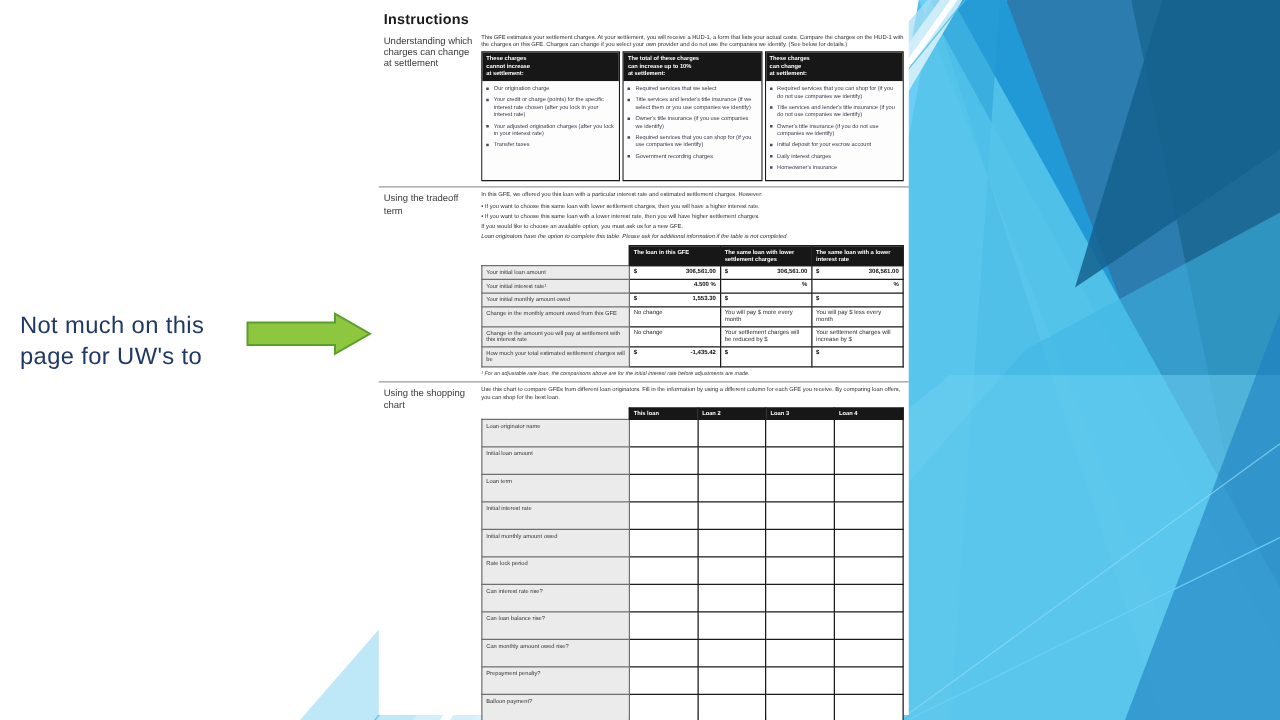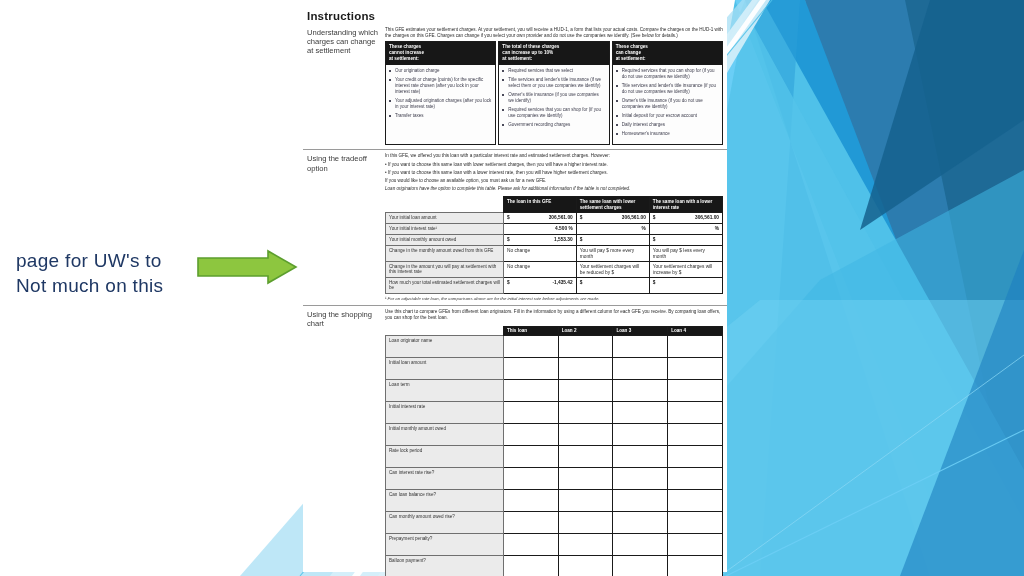--- a/index.html
+++ b/index.html
@@ -82,22 +82,22 @@
     <polygon points="760,0 766,0 360,576 352,576" fill="#ffffff" opacity="0.95"></polygon>
     <polygon points="930,0 1024,0 1024,120 860,230" fill="#15628E" opacity="0.85"></polygon>
     <polygon points="1024,250 1024,576 900,576" fill="#1C7FBF" opacity="0.6"></polygon>
     <line x1="772" y1="0" x2="300" y2="576" stroke="#4FC1E9" stroke-width="1.1" opacity="0.85"></line>
     <line x1="1024" y1="430" x2="726" y2="576" stroke="#6DCFF6" stroke-width="1.1" opacity="0.9"></line>
     <line x1="1024" y1="355" x2="720" y2="576" stroke="#8AD8F5" stroke-width="0.9" opacity="0.8"></line>
   </g>
 </svg>
 
 <div id="annotation">
+  <div>Not much on this</div>
   <div>page for UW's to</div>
-  <div>Not much on this</div>
 </div>
 
 <svg id="arrow" viewBox="0 0 102 36">
   <polygon points="2,9 72,9 72,2 100,18 72,34 72,27 2,27" fill="#8DC63F" stroke="#5C9E2E" stroke-width="1.6" stroke-linejoin="miter"></polygon>
 </svg>
 
 <div id="doc">
 
   <div class="doc-title">Instructions</div>
 
@@ -159,21 +159,21 @@
           </div>
         </div>
 
       </div>
     </div>
   </div>
 
   <div class="rule"></div>
 
   <div class="sec">
-    <div class="sec-label">Using the tradeoff option</div>
+    <div class="sec-label">Using the tradeoff term</div>
     <div class="sec-body">
       <div class="p">In this GFE, we offered you this loan with a particular interest rate and estimated settlement charges. However:</div>
       <div class="p">• If you want to choose this same loan with lower settlement charges, then you will have a higher interest rate.</div>
       <div class="p">• If you want to choose this same loan with a lower interest rate, then you will have higher settlement charges.</div>
       <div class="p">If you would like to choose an available option, you must ask us for a new GFE.</div>
       <div class="p" style="font-style:italic">Loan originators have the option to complete this table. Please ask for additional information if the table is not completed.</div>
 
       <table class="gfe" style="margin-top:4px">
         <colgroup>
             <col style="width:35%">

